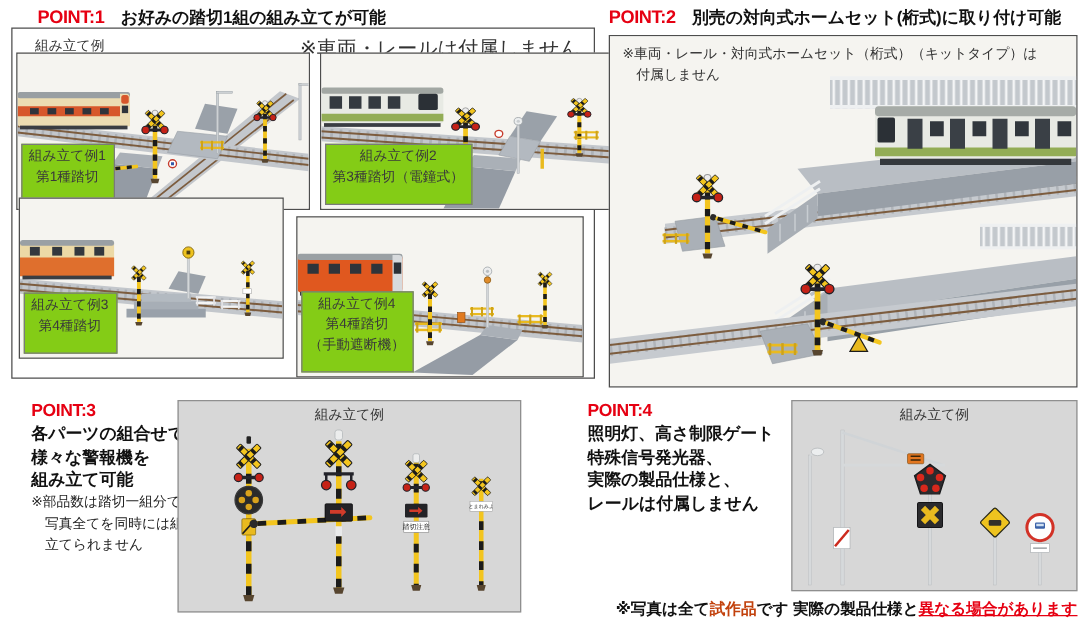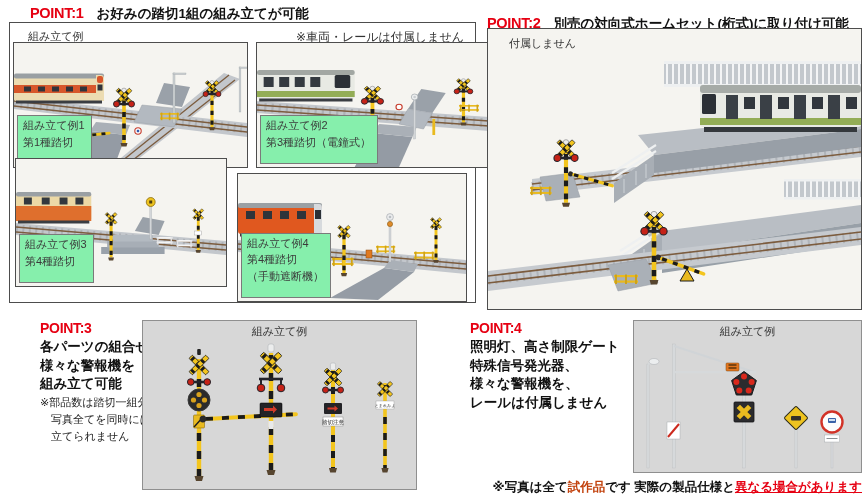--- a/index.html
+++ b/index.html
@@ -5,26 +5,26 @@
   html,body{margin:0;padding:0;background:#ffffff;}
   #stage{
     position:relative;width:864px;height:500px;background:#ffffff;overflow:hidden;
     font-family:"Liberation Sans","DejaVu Sans",sans-serif;color:#1a1a1a;
   }
   .heading{position:absolute;display:flex;align-items:baseline;gap:13px;white-space:nowrap;}
   .heading .plabel{font-size:14.5px;font-weight:800;letter-spacing:-0.3px;color:#e60012;}
   .heading .ptitle{font-size:13.5px;font-weight:700;color:#111;}
   .frame{position:absolute;border:1px solid #4d4d4d;background:#ffffff;box-sizing:border-box;}
   .boxlabel{position:absolute;font-size:11px;color:#333;white-space:nowrap;}
-  .boxnote{position:absolute;font-size:12px;color:#333;white-space:nowrap;}
+  .boxnote{position:absolute;font-size:16px;color:#333;white-space:nowrap;}
   .photo{position:absolute;border:1px solid #4d4d4d;background:#f5f4f0;box-sizing:border-box;overflow:hidden;}
   .photo svg{position:absolute;left:0;top:0;width:100%;height:100%;}
   .cap{
-    position:absolute;left:3px;bottom:3px;background:#86efac;border:1px solid #7a7a7a;
-    padding:1px 6px 13px 5px;font-size:11px;line-height:16.5px;color:#3a3a3a;white-space:nowrap;
+    position:absolute;left:3px;bottom:3px;background:#84cc16;border:1px solid #7a7a7a;
+    padding:1px 6px 13px 5px;font-size:11px;line-height:16.5px;color:#3a3a3a;white-space:nowrap;text-align:center;
   }
   .textblock{position:absolute;}
   .textblock .plabel{font-size:14px;font-weight:800;color:#e60012;letter-spacing:-0.3px;margin-bottom:2px;}
   .textblock .tline{font-size:13.5px;font-weight:700;color:#111;line-height:18.5px;white-space:nowrap;}
   .textblock .nline{font-size:11px;color:#222;line-height:17px;white-space:nowrap;}
   .textblock .nline.indent{padding-left:11px;}
   .graybox{position:absolute;background:#d7d7d7;border:1px solid #8f8f8f;box-sizing:border-box;overflow:hidden;}
   .graybox .glabel{position:absolute;top:3px;left:0;right:0;text-align:center;font-size:11px;color:#333;}
   .graybox svg{position:absolute;left:0;bottom:0;width:100%;}
   #footer-note{
@@ -270,27 +270,28 @@
       <rect x="128" y="76" width="6" height="8" fill="#e07a20" stroke="#8a4a10" stroke-width="0.5"></rect>
       <use href="#d-sig2" transform="translate(198,46) scale(0.8)"></use>
     </svg>
     <div class="cap">
       <div>組み立て例4</div>
       <div>第4種踏切</div>
       <div>（手動遮断機）</div>
     </div>
   </div>
 
-  <div class="heading" style="left:487px;top:15px;">
+  <div class="heading" style="left:487px;top:5px;">
     <span class="plabel">POINT:2</span>
     <span class="ptitle">別売の対向式ホームセット(桁式)に取り付け可能</span>
   </div>
 
   <div class="frame" id="box2" style="left:487px;top:28px;width:375px;height:282px;">
     <div id="p2-note">
+      <div>※車両・レール・対向式ホームセット（桁式）（キットタイプ）は</div>
       <div class="l2">付属しません</div>
     </div>
     <svg viewBox="0 0 373 280" preserveAspectRatio="none">
       <defs>
         <pattern id="pk" width="6" height="30" patternUnits="userSpaceOnUse">
           <rect x="2" y="0" width="2" height="30" fill="#f4f5f6"></rect>
         </pattern>
       </defs>
       <rect width="373" height="280" fill="#f5f4f0"></rect>
 
@@ -362,21 +363,21 @@
       <polygon points="120,236 158,230 170,254 130,262" fill="#aab0b7" stroke="#969da4" stroke-width="0.5"></polygon>
       <use href="#d-sig1" transform="translate(166,186) scale(1.25)"></use>
       <g transform="translate(174,230) rotate(20)">
           <use href="#d-barrier"></use>
         </g>
       <use href="#d-fence" transform="translate(126,246)"></use>
       <path d="M192,252 l7,-12 l7,12 z" fill="#e9ba1f" stroke="#1b1b1b" stroke-width="1"></path>
     </svg>
   </div>
 
-  <div class="textblock" style="left:40px;top:320px;">
+  <div class="textblock" style="left:25px;top:320px;">
     <div class="plabel">POINT:3</div>
     <div class="tline">各パーツの組合せで</div>
     <div class="tline">様々な警報機を</div>
     <div class="tline">組み立て可能</div>
     <div class="nline">※部品数は踏切一組分です</div>
     <div class="nline indent">写真全てを同時には組み</div>
     <div class="nline indent">立てられません</div>
   </div>
 
   <div class="graybox" style="left:142px;top:320px;width:275px;height:170px;">
@@ -441,21 +442,21 @@
         <rect x="-9" y="20" width="18" height="8" fill="#ffffff" stroke="#999999" stroke-width="0.4"></rect>
         <text x="0" y="25.8" text-anchor="middle" font-size="4" fill="#333333">とまれみよ</text>
       </g>
     </svg>
   </div>
 
   <div class="textblock" style="left:470px;top:320px;">
     <div class="plabel">POINT:4</div>
     <div class="tline">照明灯、高さ制限ゲート</div>
     <div class="tline">特殊信号発光器、</div>
-    <div class="tline">様々な警報機を、</div>
+    <div class="tline">実際の製品仕様と、</div>
     <div class="tline">レールは付属しません</div>
   </div>
 
   <div class="graybox" style="left:633px;top:320px;width:229px;height:153px;">
     <div class="glabel">組み立て例</div>
     <svg viewBox="0 0 227 134" height="134" preserveAspectRatio="none">
 
       <g transform="translate(14,0)">
         <rect x="-1.1" y="26" width="2.2" height="104" fill="#d6d9db" stroke="#b2b6b9" stroke-width="0.3"></rect>
         <line x1="0" y1="26" x2="5" y2="24" stroke="#d6d9db" stroke-width="2"></line>

